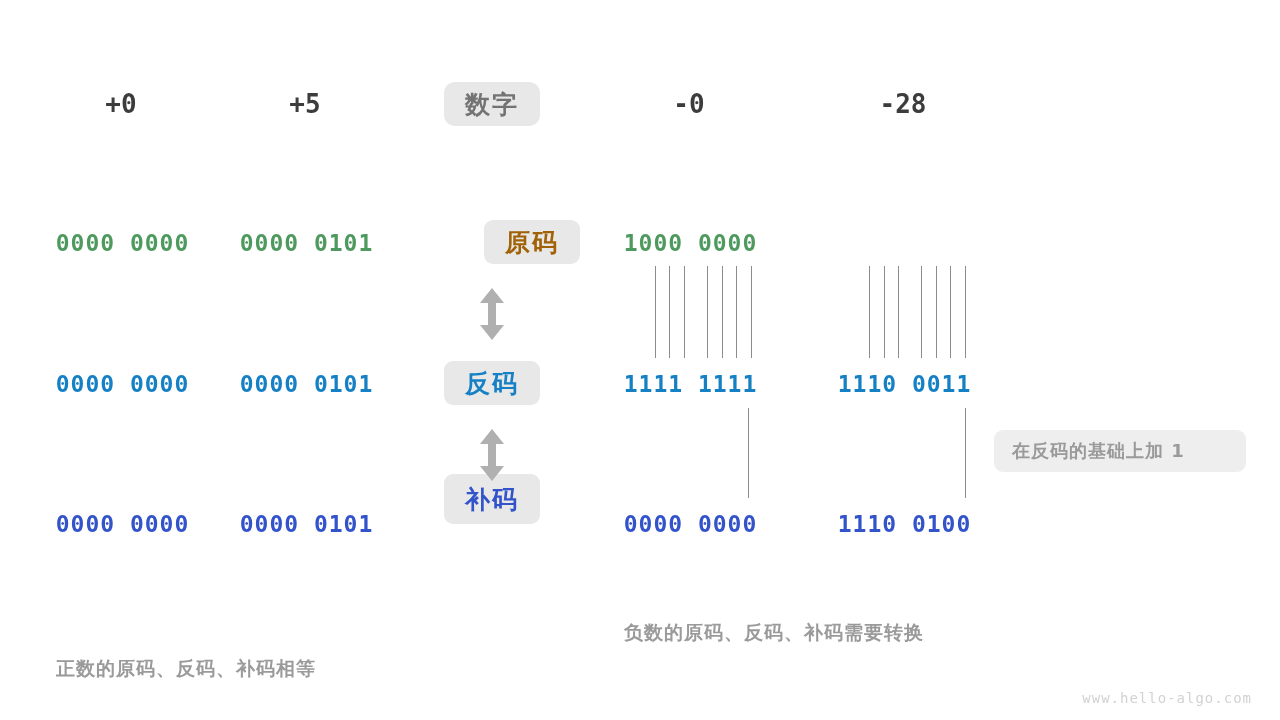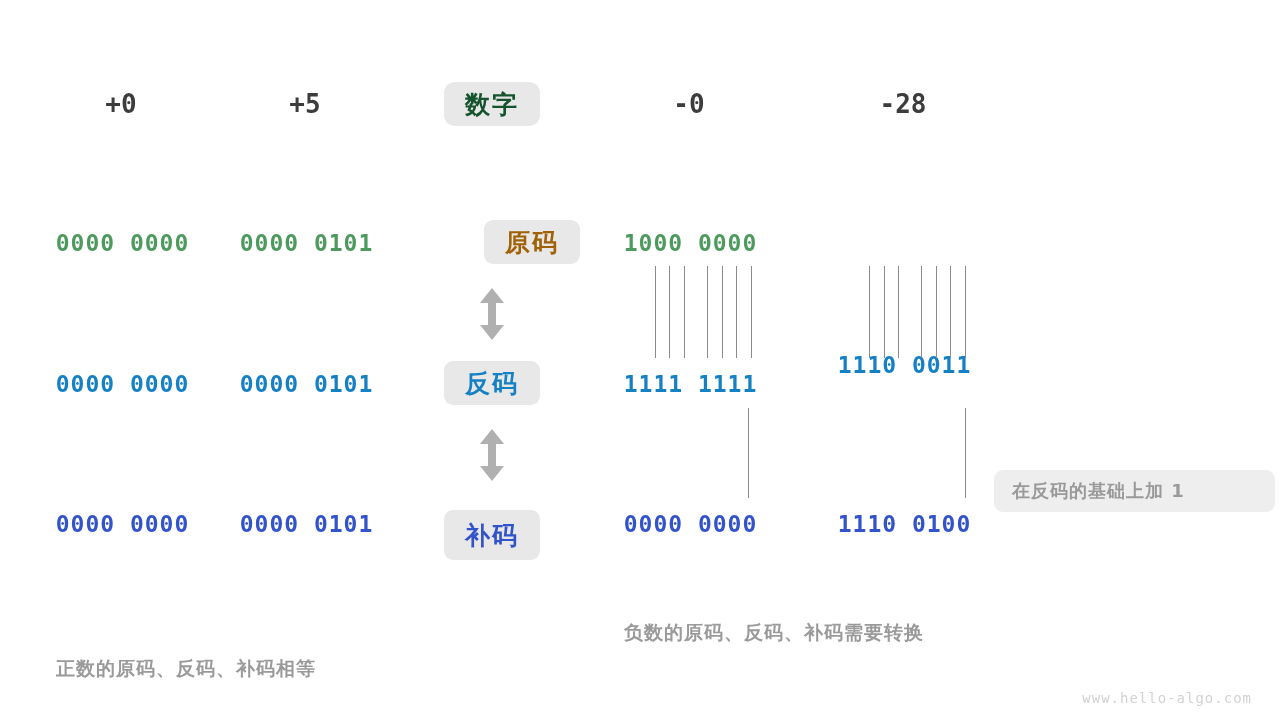--- a/index.html
+++ b/index.html
@@ -55,21 +55,21 @@
     align-items: center;
     justify-content: center;
     background: #e8e8e8;
     border-radius: 9px;
     font-family: "DejaVu Sans", "Liberation Sans", sans-serif;
     font-size: 25px;
     font-weight: bold;
     letter-spacing: 2px;
     white-space: pre;
   }
-  .badge.dark   { color: #14532d; border-radius: 11px; }
+  .badge.dark   { color: #737373; border-radius: 11px; }
   .badge.green  { color: #a16207; margin-left: 40px; }
   .badge.blue   { color: #1580c4; }
   .badge.indigo { color: #3253ca; }
 
   
   .note {
     position: absolute;
     display: flex;
     flex-direction: column;
     justify-content: center;
@@ -149,27 +149,27 @@
 
 
   <div class="cell bits blue" style="left:40px; top:367px; width:165px; height:34px;">0000 0000</div>
 
   <div class="cell bits blue" style="left:224px; top:367px; width:165px; height:34px;">0000 0101</div>
 
   <div class="badge blue" style="left:444px; top:361px; width:96px; height:44px;">反码</div>
 
   <div class="cell bits blue" style="left:608px; top:367px; width:165px; height:34px;">1111 1111</div>
 
-  <div class="cell bits blue" style="left:822px; top:348px; width:165px; height:34px;">1110 0011</div>
+  <div class="cell bits blue" style="left:822px; top:367px; width:165px; height:34px;">1110 0011</div>
 
   <div class="cell bits indigo" style="left:40px; top:507px; width:165px; height:34px;">0000 0000</div>
 
   <div class="cell bits indigo" style="left:224px; top:507px; width:165px; height:34px;">0000 0101</div>
 
-  <div class="badge indigo" style="left:444px; top:510px; width:96px; height:50px;text-align:right;">补码</div>
+  <div class="badge indigo" style="left:444px; top:474px; width:96px; height:50px;text-align:right;">补码</div>
 
   <div class="cell bits indigo" style="left:608px; top:507px; width:165px; height:34px;">0000 0000</div>
 
   <div class="cell bits indigo" style="left:822px; top:507px; width:165px; height:34px;">1110 0100</div>
 
   <div class="tick" style="left:655px;  top:266px; height:92px;"></div>
   <div class="tick" style="left:669px;  top:266px; height:92px;"></div>
   <div class="tick" style="left:684px;  top:266px; height:92px;"></div>
   <div class="tick" style="left:707px;  top:266px; height:92px;"></div>
   <div class="tick" style="left:722px;  top:266px; height:92px;"></div>
@@ -193,21 +193,21 @@
     </svg>
   </div>
 
   <div class="arrow" style="left:475px; top:429px;">
     <svg width="34" height="52" viewBox="0 0 34 52" xmlns="http://www.w3.org/2000/svg">
       <path d="M17 0 L29 15 L21 15 L21 37 L29 37 L17 52 L5 37 L13 37 L13 15 L5 15 Z" fill="#b0b0b0"></path>
     </svg>
   </div>
 
 
-  <div class="note" style="left:994px; top:430px; width:281px; height:42px;margin-top:40px;">
+  <div class="note" style="left:994px; top:430px; width:252px; height:42px;">
     <span>在反码的基础上加 1</span>
   </div>
 
   <div class="caption" style="left:56px; top:656px;">正数的原码、反码、补码相等</div>
 
   <div class="caption" style="left:624px; top:620px;">负数的原码、反码、补码需要转换</div>
 
   <div class="watermark">www.hello-algo.com</div>
 
 </div>

